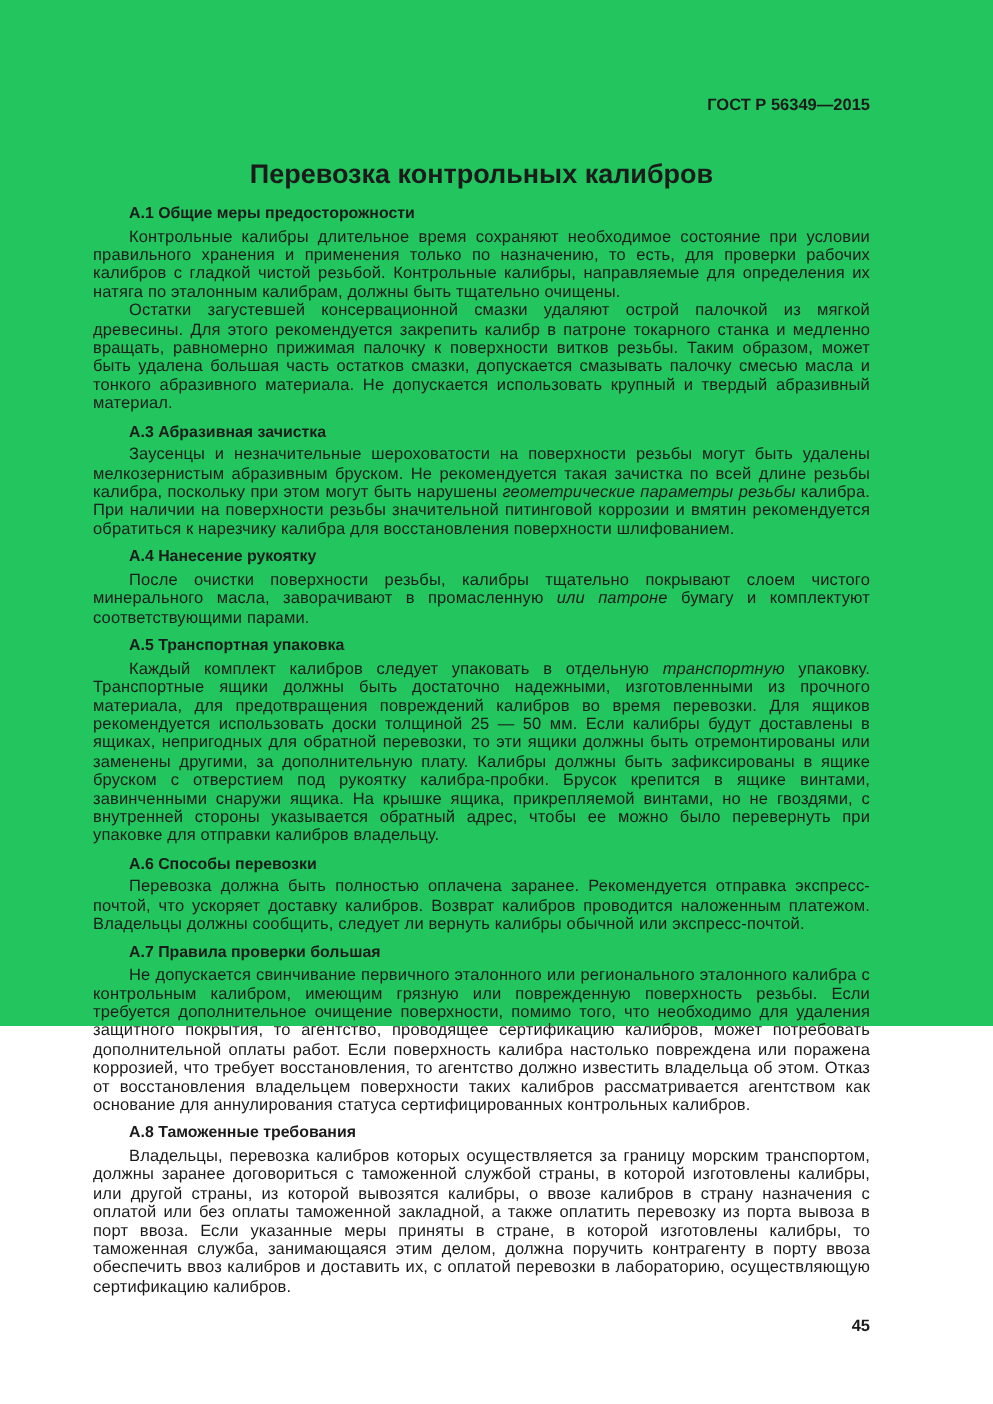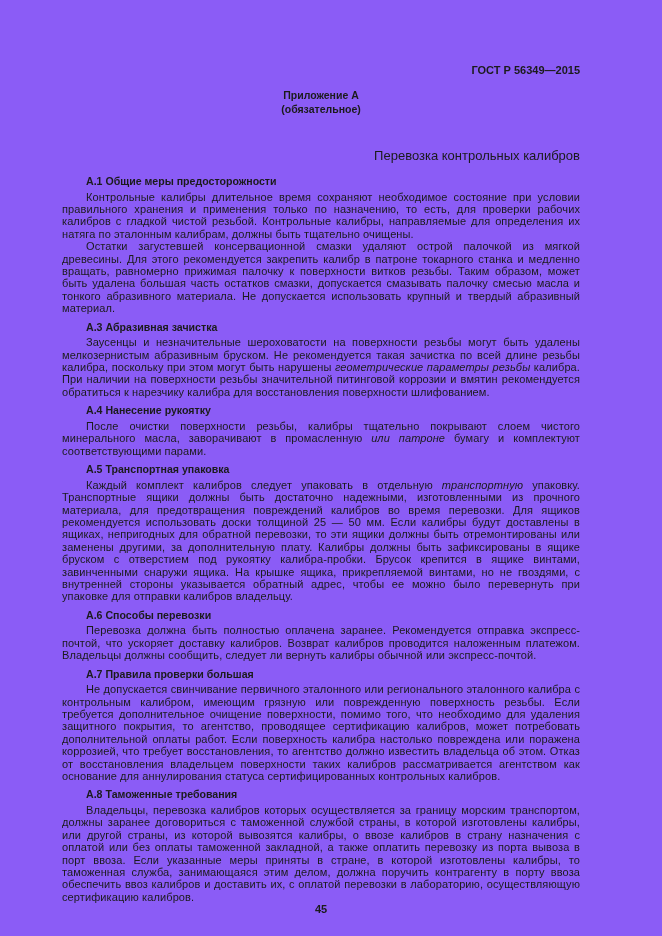--- a/index.html
+++ b/index.html
@@ -11,44 +11,44 @@
     width: 662px;
     height: 936px;
     font-family: "Liberation Sans", sans-serif;
     color: #1b1b1b;
     overflow: hidden;
   }
   .page {
     position: relative;
     box-sizing: border-box;
     width: 662px;
-    height: 936px;
+    height: 684px;
     padding: 64px 82px 0 62px;
-    background: #8b5cf6;
+    background: #22c55e;
   }
   .doc-code {
     text-align: right;
     font-weight: bold;
     font-size: 11px;
     line-height: 13px;
   }
   .appendix-block {
     margin-top: 12px;
     text-align: center;
   }
   .appendix-line {
     font-weight: bold;
     font-size: 10.5px;
     line-height: 13.5px;
   }
   .title {
     margin: 32px 0 0 0;
-    text-align: right;
-    font-weight: normal;
-    font-size: 13px;
+    text-align: center;
+    font-weight: bold;
+    font-size: 18px;
     line-height: 15px;
   }
   .sections {
     margin-top: 12px;
   }
   h2.sec-heading {
     margin: 6px 0 3px 0;
     font-size: 10.6px;
     font-weight: bold;
     line-height: 12.6px;
@@ -58,37 +58,33 @@
     margin: 0;
     font-size: 11px;
     line-height: 12.4px;
     text-align: justify;
     text-indent: 24px;
     letter-spacing: 0.1px;
   }
   p.sec-paragraph em {
   }
   .page-number {
-    margin-top: 0;
-    text-align: center;
+    margin-top: 14px;
+    text-align: right;
     font-weight: bold;
     font-size: 11px;
     line-height: 13px;
   }
 </style>
 </head>
 <body>
 
 <div class="page">
   <div class="doc-code">ГОСТ Р 56349—2015</div>
 
-  <div class="appendix-block">
-    <div class="appendix-line">Приложение А</div>
-    <div class="appendix-line">(обязательное)</div>
-  </div>
 
   <h1 class="title">Перевозка контрольных калибров</h1>
 
   <div class="sections" id="sections">
       <h2 class="sec-heading">А.1 Общие меры предосторожности</h2>
       <p class="sec-paragraph"><span>Контрольные калибры длительное время сохраняют необходимое состояние при условии правильного хранения и применения только по назначению, то есть, для проверки рабочих калибров с гладкой чистой резьбой. Контрольные калибры, направляемые для определения их натяга по эталонным калибрам, должны быть тщательно очищены.</span></p>
       <p class="sec-paragraph"><span>Остатки загустевшей консервационной смазки удаляют острой палочкой из мягкой древесины. Для этого рекомендуется закрепить калибр в патроне токарного станка и медленно вращать, равномерно прижимая палочку к поверхности витков резьбы. Таким образом, может быть удалена большая часть остатков смазки, допускается смазывать палочку смесью масла и тонкого абразивного материала. Не допускается использовать крупный и твердый абразивный материал.</span></p>
       <h2 class="sec-heading">А.3 Абразивная зачистка</h2>
       <p class="sec-paragraph"><span>Заусенцы и незначительные шероховатости на поверхности резьбы могут быть удалены мелкозернистым абразивным бруском. Не рекомендуется такая зачистка по всей длине резьбы калибра, поскольку при этом могут быть нарушены </span><em>геометрические параметры резьбы</em><span> калибра. При наличии на поверхности резьбы значительной питинговой коррозии и вмятин рекомендуется обратиться к нарезчику калибра для восстановления поверхности шлифованием.</span></p>
       <h2 class="sec-heading">А.4 Нанесение рукоятку</h2>

